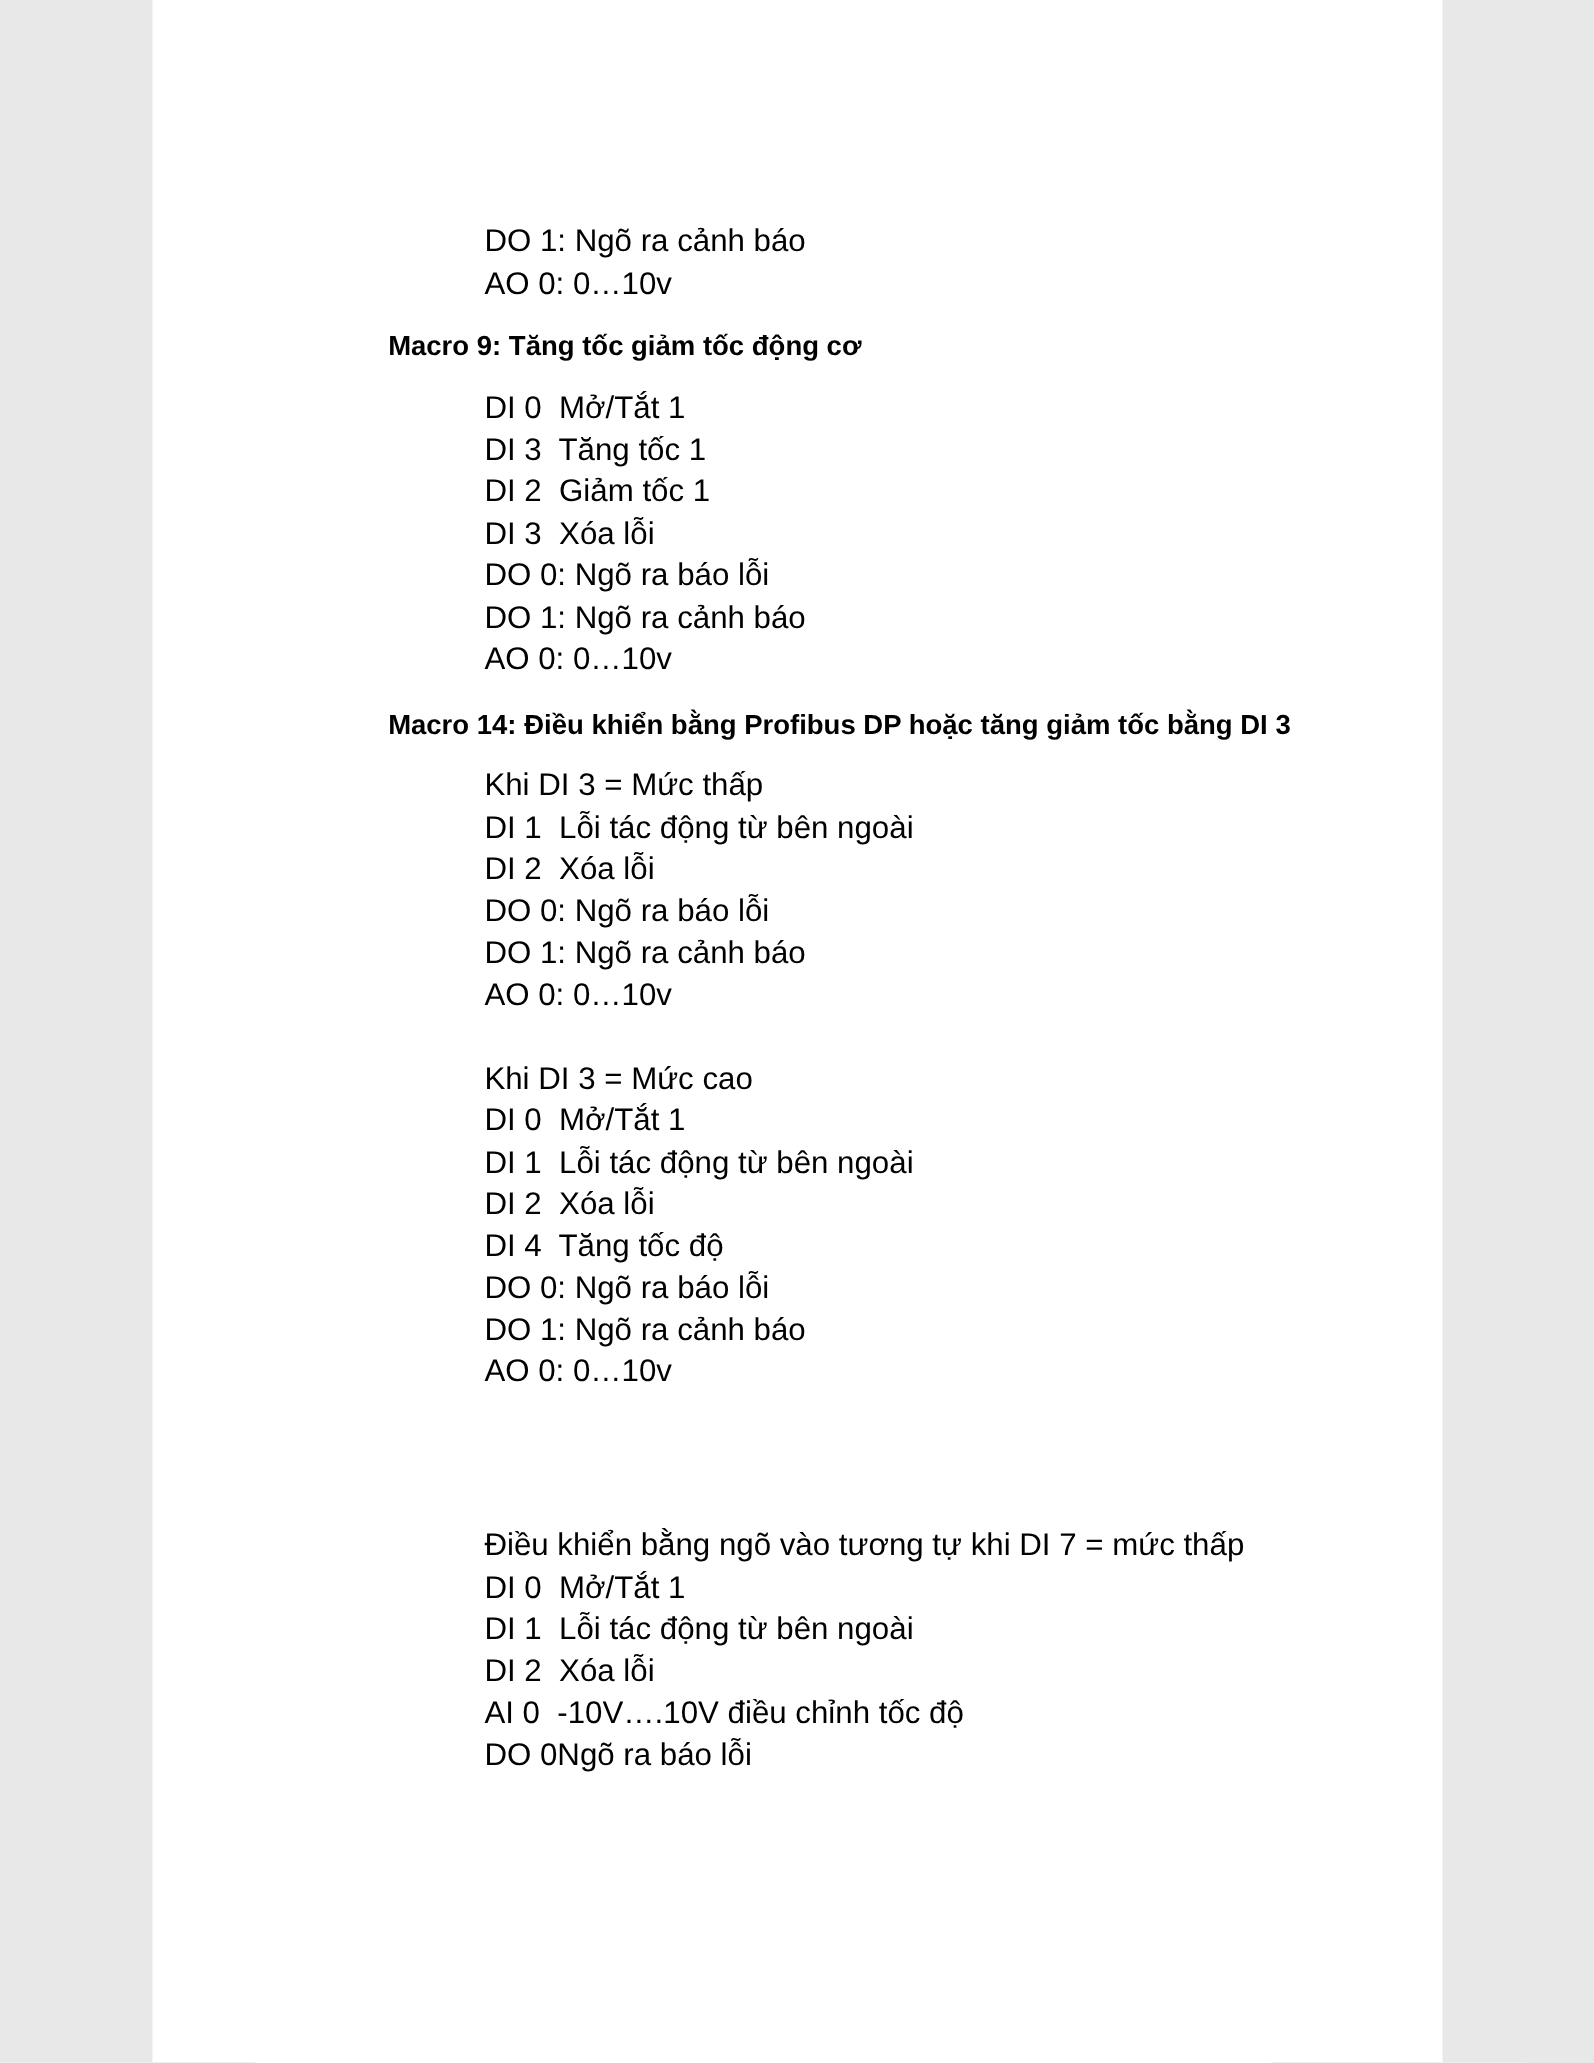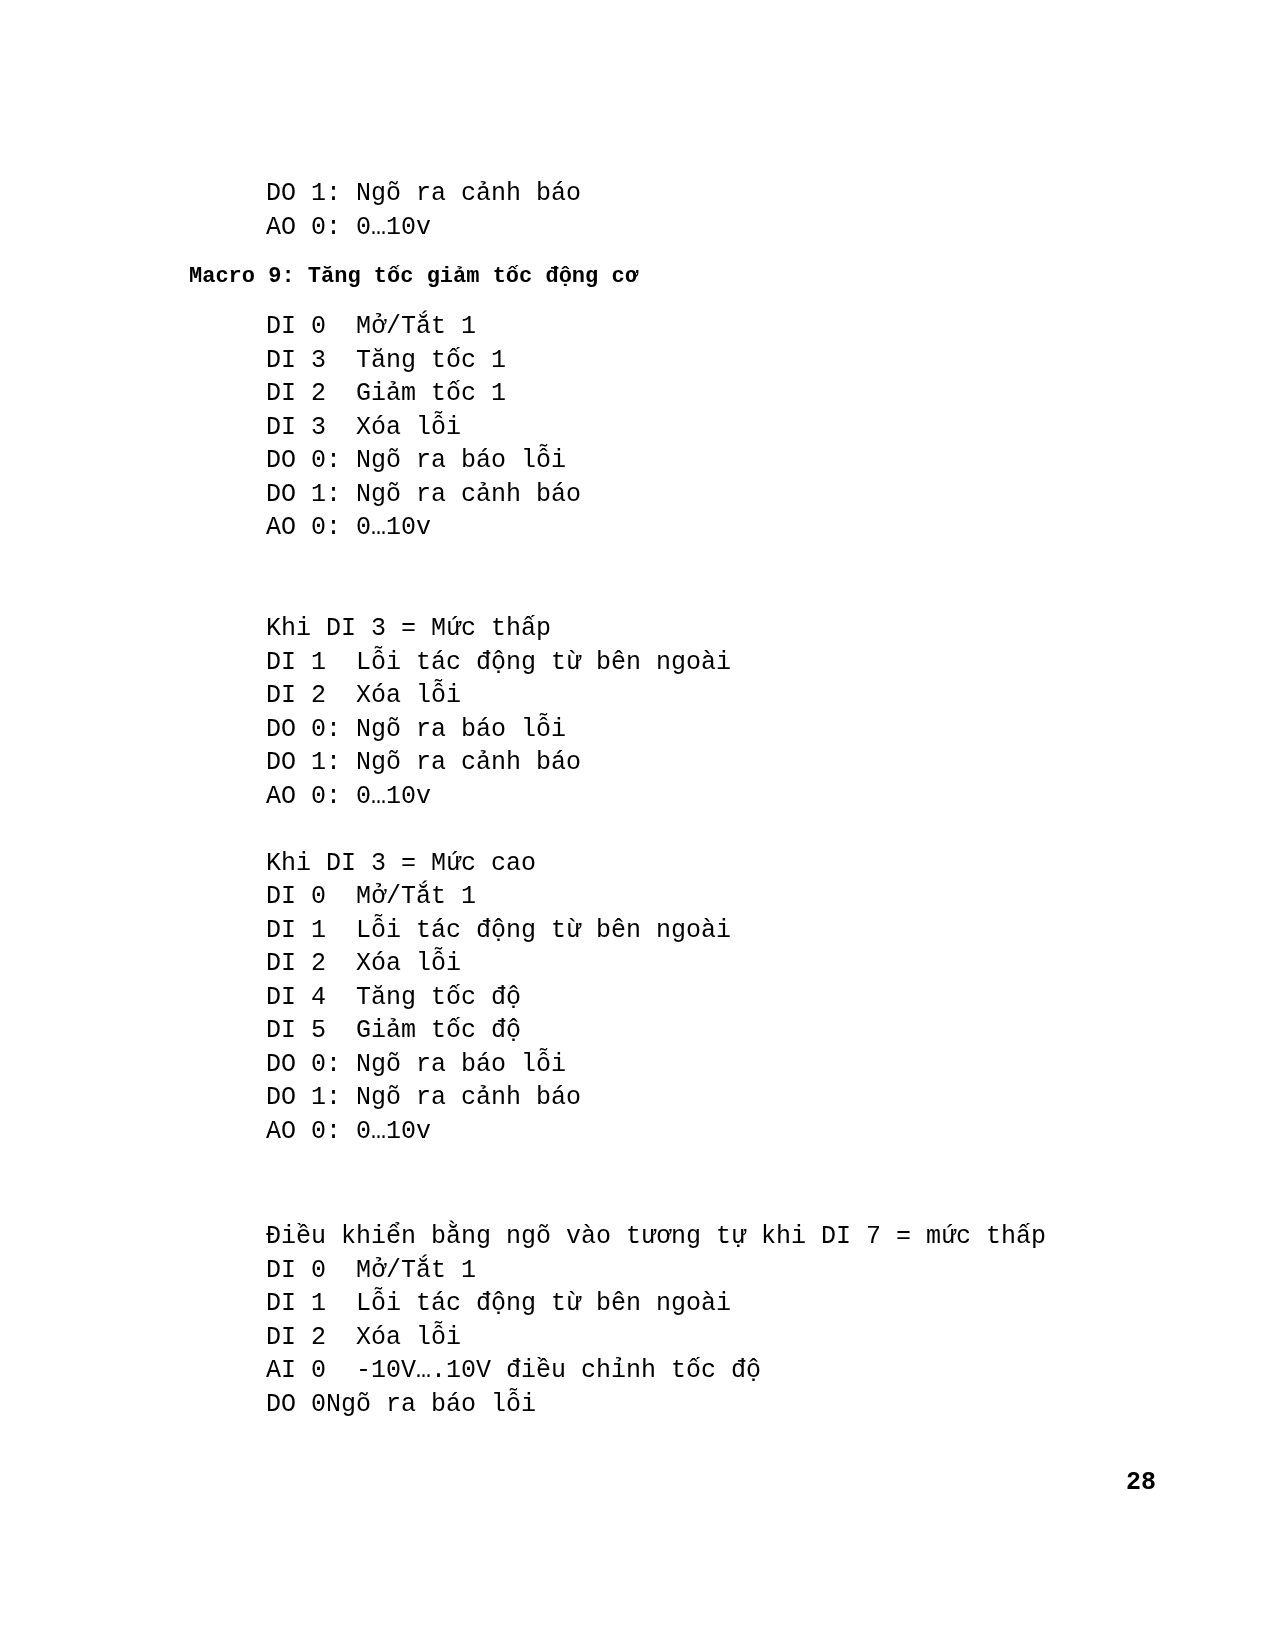--- a/index.html
+++ b/index.html
@@ -2,26 +2,26 @@
 <html lang="vi"><head>
 <meta charset="utf-8">
 <style>
   html, body {
     margin: 0;
     padding: 0;
     background: #e8e8e8;
   }
   .page {
     position: relative;
-    width: 1275px;
+    width: 1032px;
     height: 1650px;
     margin: 0 auto;
     background: #ffffff;
     color: #000000;
-    font-family: Liberation Mono, monospace;
+    font-family: Liberation Sans, sans-serif;
     overflow: hidden;
   }
   .body-block {
     position: absolute;
     left: 266px;
     font-size: 25px;
   }
   .body-block .line {
     height: 33.5px;
     line-height: 33.5px;
@@ -67,35 +67,35 @@
   <div class="body-block" id="block-macro9">
       <div class="line">DI 0  Mở/Tắt 1</div>
       <div class="line">DI 3  Tăng tốc 1</div>
       <div class="line">DI 2  Giảm tốc 1</div>
       <div class="line">DI 3  Xóa lỗi</div>
       <div class="line">DO 0: Ngõ ra báo lỗi</div>
       <div class="line">DO 1: Ngõ ra cảnh báo</div>
       <div class="line">AO 0: 0…10v</div>
     </div>
 
+  <h2 class="heading" id="heading-macro14">Macro 14: Điều khiển bằng Profibus DP hoặc tăng giảm tốc bằng DI 3</h2>
 
   <div class="body-block" id="block-macro14">
       <div class="line">Khi DI 3 = Mức thấp</div>
       <div class="line">DI 1  Lỗi tác động từ bên ngoài</div>
       <div class="line">DI 2  Xóa lỗi</div>
       <div class="line">DO 0: Ngõ ra báo lỗi</div>
       <div class="line">DO 1: Ngõ ra cảnh báo</div>
       <div class="line">AO 0: 0…10v</div>
       <div class="line"></div>
       <div class="line">Khi DI 3 = Mức cao</div>
       <div class="line">DI 0  Mở/Tắt 1</div>
       <div class="line">DI 1  Lỗi tác động từ bên ngoài</div>
       <div class="line">DI 2  Xóa lỗi</div>
       <div class="line">DI 4  Tăng tốc độ</div>
-      <div class="line">DI 5  Giảm tốc độ</div>
       <div class="line">DO 0: Ngõ ra báo lỗi</div>
       <div class="line">DO 1: Ngõ ra cảnh báo</div>
       <div class="line">AO 0: 0…10v</div>
     </div>
 
 
   <div class="body-block" id="block-macro15">
       <div class="line">Điều khiển bằng ngõ vào tương tự khi DI 7 = mức thấp</div>
       <div class="line">DI 0  Mở/Tắt 1</div>
       <div class="line">DI 1  Lỗi tác động từ bên ngoài</div>

